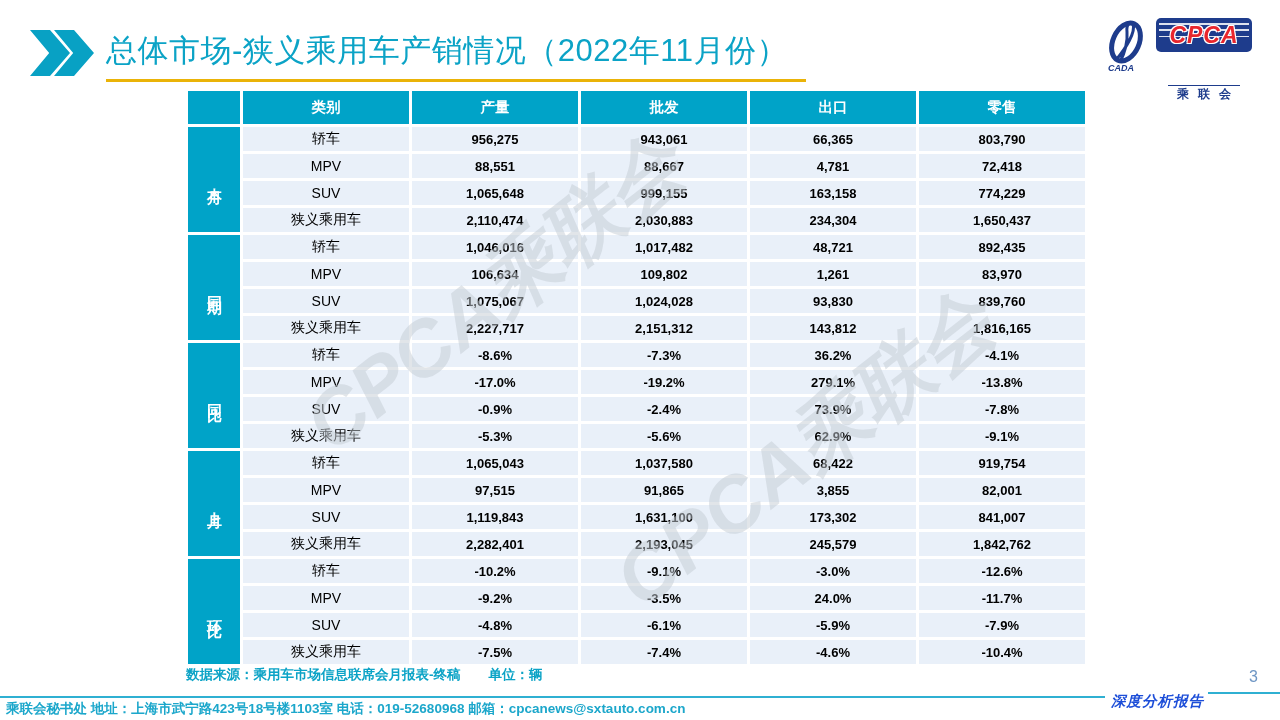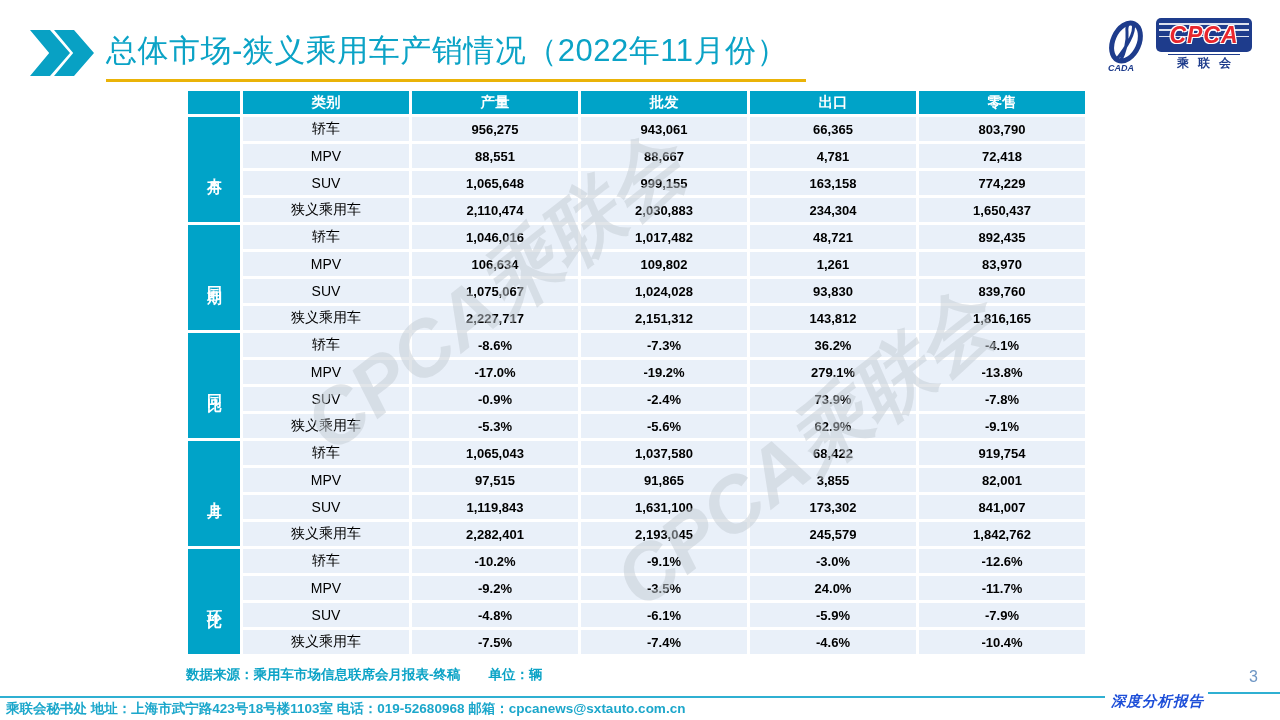--- a/index.html
+++ b/index.html
@@ -10,36 +10,36 @@
   
   .chevron-wrap { position:absolute; left:30px; top:30px; display:flex; }
   .chev { width:40px; height:46px; background:#08a1c4; margin-right:-16px;
           clip-path:polygon(0 0, 50% 0, 100% 50%, 50% 100%, 0 100%, 48% 50%); }
   .page-title { position:absolute; left:106px; top:30px; font-size:31px; font-weight:400;
                 color:#0ba3c6; letter-spacing:0.5px; border-bottom:3px solid #eab308;
                 padding:0 18px 7px 0; white-space:nowrap; }
 
   
   .logo { position:absolute; right:28px; top:18px; display:flex; align-items:flex-start; }
-  .logo-right { display:flex; flex-direction:column; align-items:center; margin-left:2px; }
+  .logo-right { display:flex; flex-direction:column; align-items:center; margin-left:2px;gap:31px; }
   .cpca-box { position:relative; width:96px; height:34px; background:#1e3c8c; border-radius:5px;
               display:flex; align-items:center; justify-content:center; overflow:hidden; }
   .cpca-box .stripes { position:absolute; left:3px; right:3px; top:5px; height:15px;
               background:repeating-linear-gradient(to bottom, rgba(255,255,255,.85) 0 1.5px, transparent 1.5px 6.5px); }
   .cpca-text { position:relative; font-size:23px; font-weight:700; font-style:italic; color:#e8262d;
                letter-spacing:1px;
                text-shadow:-1px -1px 0 #fff, 1px -1px 0 #fff, -1px 1px 0 #fff, 1px 1px 0 #fff; }
   .logo-cn { margin-top:2px; font-size:12px; font-weight:700; color:#1e3c8c;
              letter-spacing:9px; padding-left:9px; border-top:1.5px solid #1e3c8c; }
 
   
   table.data { position:absolute; left:185px; top:88px; border-collapse:separate;
                border-spacing:3px; table-layout:fixed; }
   table.data th, table.data td { text-align:center; vertical-align:middle; padding:0; }
-  thead th { background:#00a3c8; color:#fff; font-size:14.5px; font-weight:700; height:23px; }
+  thead th { background:#00a3c8; color:#fff; font-size:14.5px; font-weight:700; height:33px; }
   th.corner { background:#00a3c8; }
   th.group { background:#00a3c8; color:#fff; font-size:15px; font-weight:700;
              writing-mode:vertical-lr; text-orientation:upright; letter-spacing:4px; }
   td { background:#e9f0f9; height:24px; color:#000; }
   td.cat { font-size:14px; font-weight:400; }
   td.num { font-size:13px; font-weight:700; }
 
   
   .wm { position:absolute; font-size:78px; font-weight:700; font-style:italic;
         color:rgba(196,203,211,0.5); transform:rotate(-38deg); white-space:nowrap;

